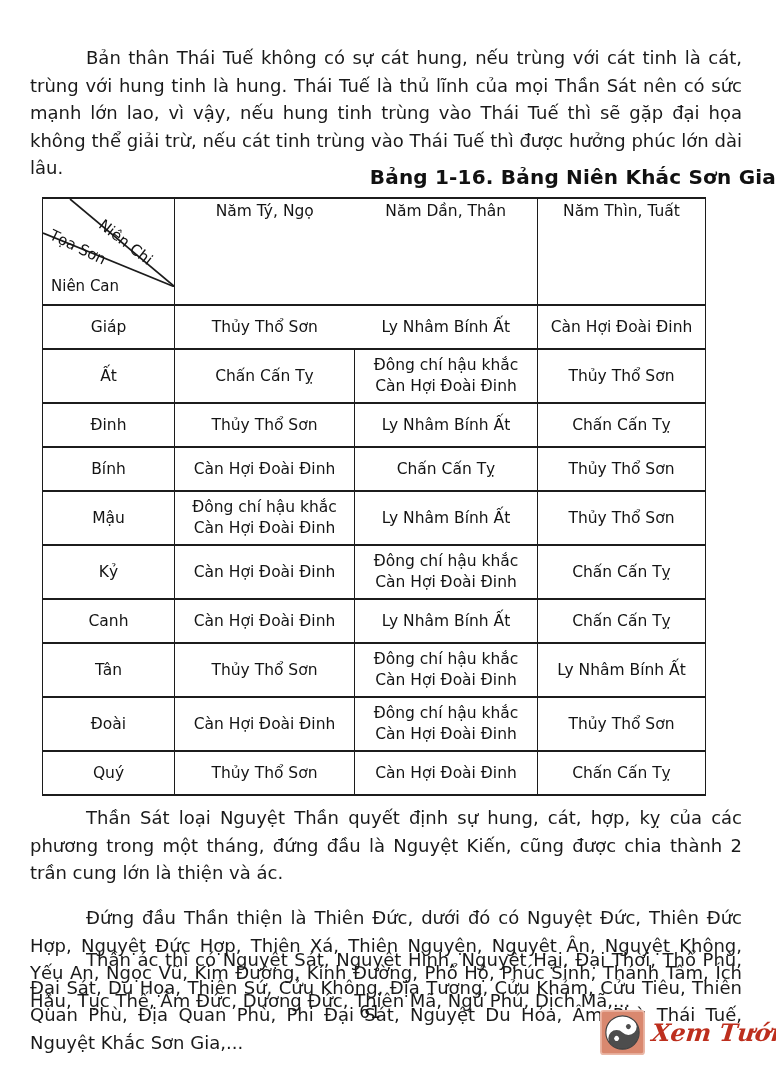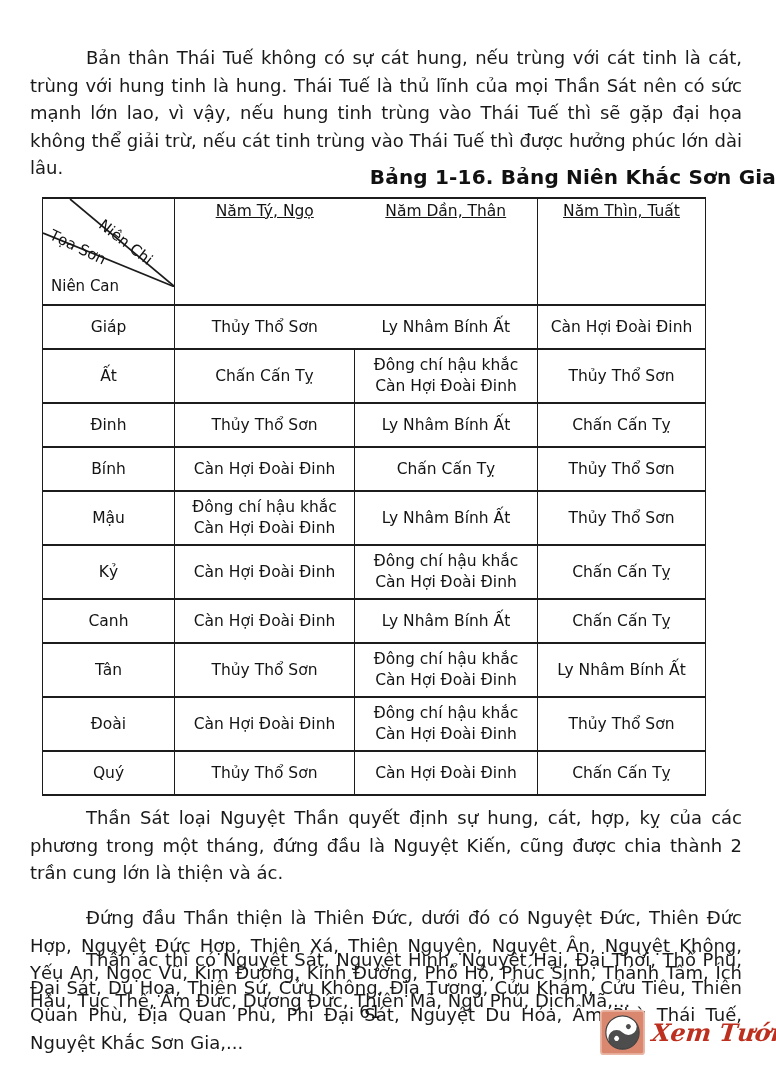--- a/index.html
+++ b/index.html
@@ -25,21 +25,21 @@
   table.tbl col.c2{width:183px;} table.tbl col.c3{width:168px;}
   table.tbl th, table.tbl td{
     border:2px solid #1c1c1c; border-left-width:1.6px; border-right-width:1.6px;
     font-size:15.5px; color:#141414; font-weight:normal;
     text-align:center; vertical-align:middle; padding:2px 4px;
     white-space:pre-line; line-height:21px;
   }
   table.tbl tr.hrow{height:88px;}
   table.tbl tr.h1{height:44px;}
   table.tbl tr.h2{height:54px;margin-left:44px;}
-  table.tbl th.colhead{vertical-align:top; text-decoration:underline;}
+  table.tbl th.colhead{vertical-align:top; }
   .nr{border-right:none !important;} .nl{border-left:none !important;}
   td.corner{position:relative; padding:0 !important; overflow:hidden;}
   td.corner svg{position:absolute; left:0; top:0;}
   .corner-label{position:absolute; font-size:15px; color:#141414; white-space:nowrap;}
   .lbl-nien-chi{top:16px; left:64px; transform:rotate(38deg); transform-origin:left top;}
   .lbl-toa-son{top:26px; left:12px; transform:rotate(26deg); transform-origin:left top;}
   .lbl-nien-can{bottom:7px; left:8px;}
   .page-number{
     position:absolute; top:1002px; left:0; width:740px; text-align:center;
     font-size:17px; font-weight:normal; color:#111;

